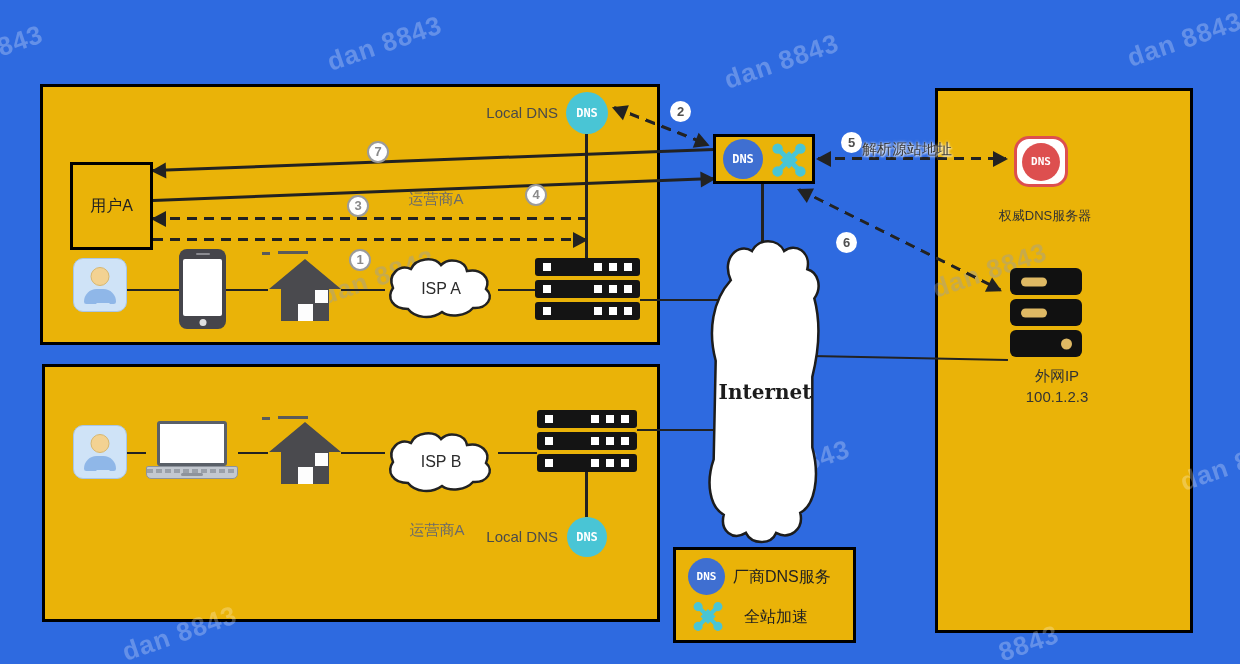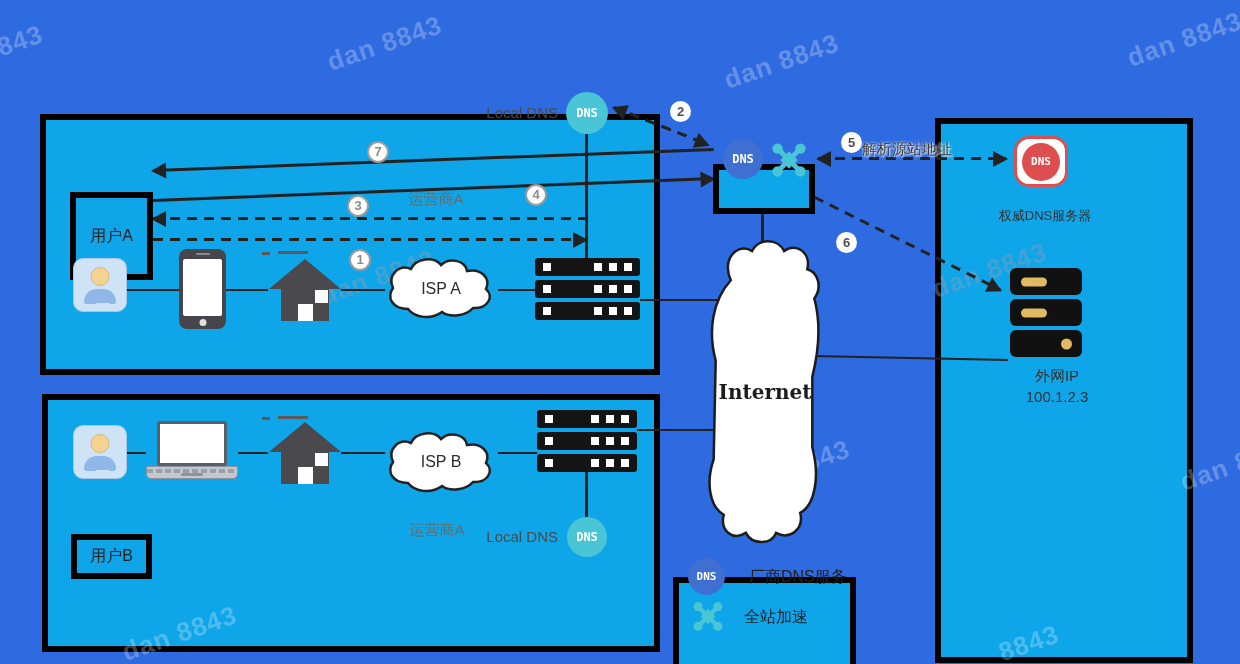--- a/index.html
+++ b/index.html
@@ -1,19 +1,19 @@
 <!DOCTYPE html>
 <html><head>
 <meta charset="utf-8">
 <style>
   html,body{margin:0;padding:0;background:#222;}
   #canvas{position:relative;width:1240px;height:664px;background:#2e6ae0;overflow:hidden;
           font-family:"Liberation Sans","DejaVu Sans",sans-serif;}
   .abs{position:absolute;}
-  .box{position:absolute;background:#0ea5e9;border:6px solid #000000;box-sizing:border-box;z-index:2;margin-top:30px;}
+  .box{position:absolute;background:#eab308;border:3px solid #000000;box-sizing:border-box;z-index:2;}
   
   .ln{position:absolute;height:3px;background:#222;transform-origin:0 50%;z-index:4;}
   .lnd{position:absolute;height:3px;background:repeating-linear-gradient(90deg,#222 0 10px,transparent 10px 17px);transform-origin:0 50%;z-index:4;}
   .vln{position:absolute;width:3px;background:#222;z-index:4;}
   .thin{height:2px;}
   .ah{position:absolute;width:0;height:0;border:8px solid transparent;top:50%;}
   .ah.l{left:-2px;transform:translateY(-50%);border-right:15px solid #222;border-left:0;}
   .ah.r{right:-2px;transform:translateY(-50%);border-left:15px solid #222;border-right:0;}
   
   .numO{position:absolute;width:22px;height:22px;border-radius:50%;background:#fff;border:2px solid #9b9b9b;
@@ -154,23 +154,20 @@
       </div>
     <div class="rbar">
         <i class="p1"></i>
         <i class="p2"></i>
         <i class="p3"></i>
         <i class="p4"></i>
       </div>
   </div>
   <div class="ln thin" style="left:640px;top:299px;width:80px;"></div>
 
-  <div class="box" style="left:71px;top:504px;width:81px;height:45px;display:flex;align-items:center;justify-content:center;z-index:5;">
-    <span style="font-size:16px;color:#222;">用户B</span>
-  </div>
   <div class="avatar" style="left:73px;top:425px;">
     <span class="avhead"></span>
     <span class="avbody"></span>
     <span class="avtail"></span>
   </div>
   <div class="ln thin" style="left:125px;top:452px;width:21px;"></div>
   <div class="laptop" style="left:146px;top:421px;">
     <span class="lscr"></span>
     <span class="lbase"></span>
     <span class="lbd"></span>
@@ -277,21 +274,21 @@
     <div class="ipbar">
         <span class="dot"></span>
       </div>
   </div>
   <div class="abs" style="left:997px;top:367px;width:120px;text-align:center;font-size:15px;color:#333;z-index:6;">外网IP</div>
   <div class="abs" style="left:997px;top:388px;width:120px;text-align:center;font-size:15px;color:#333;z-index:6;">100.1.2.3</div>
 
   <div class="dnsic" style="left:688px;top:558px;width:37px;height:37px;background:#3f6fd1;font-size:11px;">
       <span>DNS</span>
     </div>
-  <div class="lbl" style="left:733px;top:567px;font-size:16px;color:#222;margin-left:16px;">厂商DNS服务</div>
+  <div class="lbl" style="left:733px;top:567px;font-size:16px;color:#222;">厂商DNS服务</div>
   <svg class="abs" style="left:691px;top:600px;z-index:6;" width="34" height="33" viewBox="0 0 40 40">
     <g stroke="#49c5d5" stroke-width="5" stroke-linecap="round">
       <line x1="9" y1="9" x2="31" y2="31"></line>
         <line x1="31" y1="9" x2="9" y2="31"></line>
     </g>
     <circle cx="8" cy="8" r="5.5" fill="#49c5d5"></circle>
       <circle cx="32" cy="8" r="5.5" fill="#49c5d5"></circle>
     <circle cx="8" cy="32" r="5.5" fill="#49c5d5"></circle>
       <circle cx="32" cy="32" r="5.5" fill="#49c5d5"></circle>
     <rect x="13.5" y="13.5" width="13" height="13" fill="#49c5d5" transform="rotate(45 20 20)"></rect>

